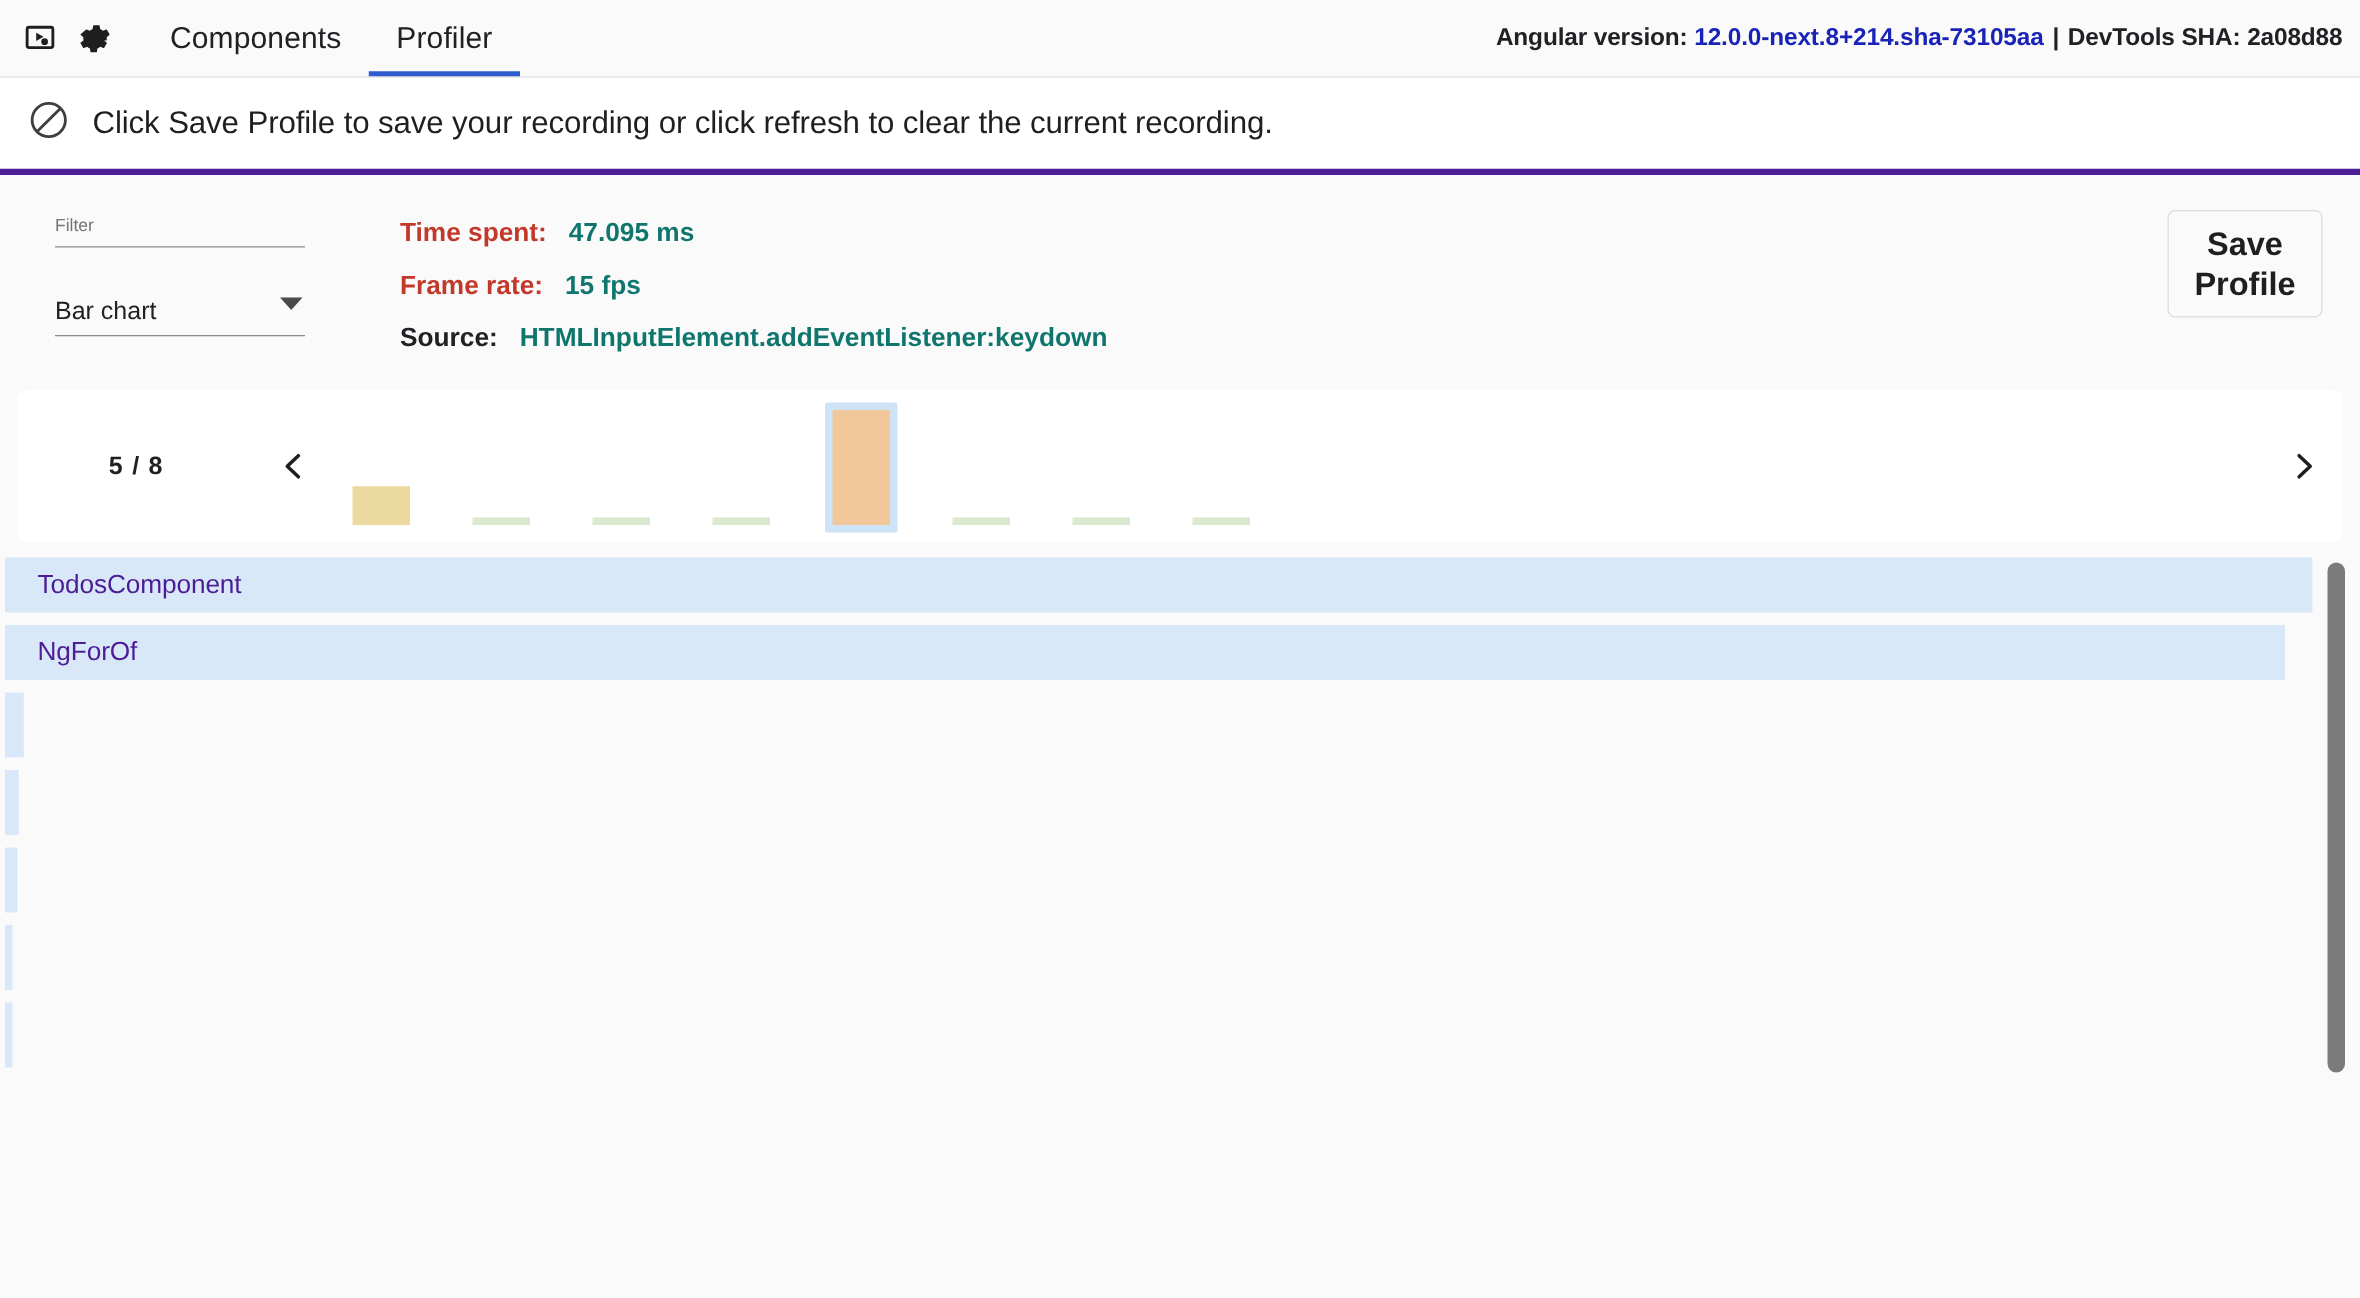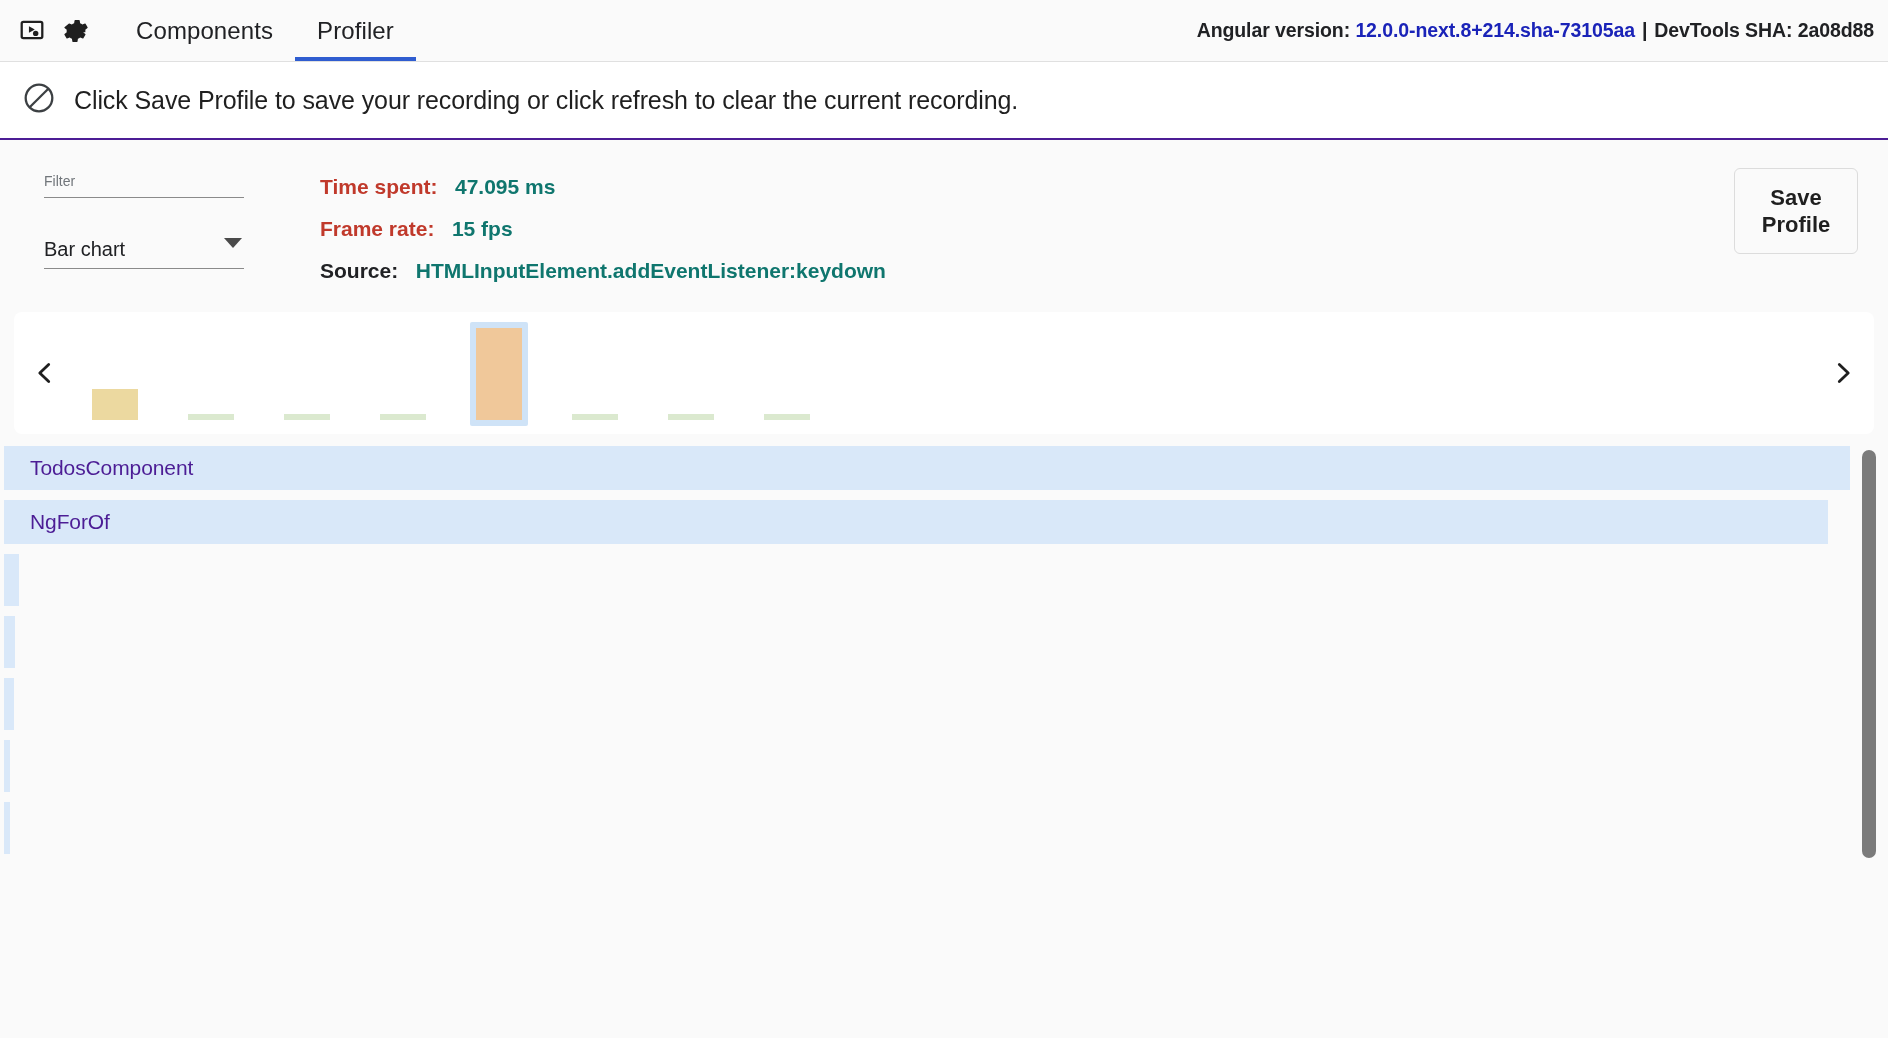--- a/index.html
+++ b/index.html
@@ -97,21 +97,21 @@
   .sha-value { color: #202124; }
 
   
   .banner {
     height: 78px;
     min-height: 78px;
     background: #ffffff;
     display: flex;
     align-items: center;
     padding-left: 22px;
-    border-bottom: 2px solid #4c1d95;
+    border-bottom: 5px solid #4c1d95;
   }
 
   .banner-text {
     font-size: 25px;
     color: #1f1f1f;
     margin-left: 18px;
     letter-spacing: -.1px;
   }
 
   
@@ -192,21 +192,21 @@
   .save-btn {
     position: absolute;
     right: 30px;
     top: 28px;
     width: 124px;
     height: 86px;
     background: #fafafa;
     border: 1px solid #dcdcdc;
     border-radius: 6px;
     font-family: "Liberation Sans", sans-serif;
-    font-size: 22px;
+    font-size: 26px;
     font-weight: bold;
     color: #1f1f1f;
     line-height: 1.25;
     cursor: pointer;
   }
 
   
   .timeline-wrap {
     padding: 10px 14px 0 14px;
   }
@@ -388,20 +388,21 @@
 
     <button class="save-btn">
       <span>Save</span><br>
       <span>Profile</span>
     </button>
   </div>
 
   <div class="timeline-wrap">
     <div class="timeline">
 
+      <div class="page-indicator">5 / 8</div>
 
       <button class="nav-chevron" title="Previous">
         <svg width="26" height="30" viewBox="0 0 24 24" aria-hidden="true">
           <path d="M15.4 4.2 L7.2 12 L15.4 19.8" fill="none" stroke="#1f1f1f" stroke-width="2.6" stroke-linecap="round" stroke-linejoin="round"></path>
         </svg>
       </button>
 
       <div class="bars-area" id="bars-area">
           <div class="bar" title="1: 42" style="left: 16px; width: 46px; height: 31px; background: rgb(236, 217, 160);"></div>
           <div class="bar" title="2: 8" style="left: 112px; width: 46px; height: 6px; background: rgb(219, 233, 207);"></div>

